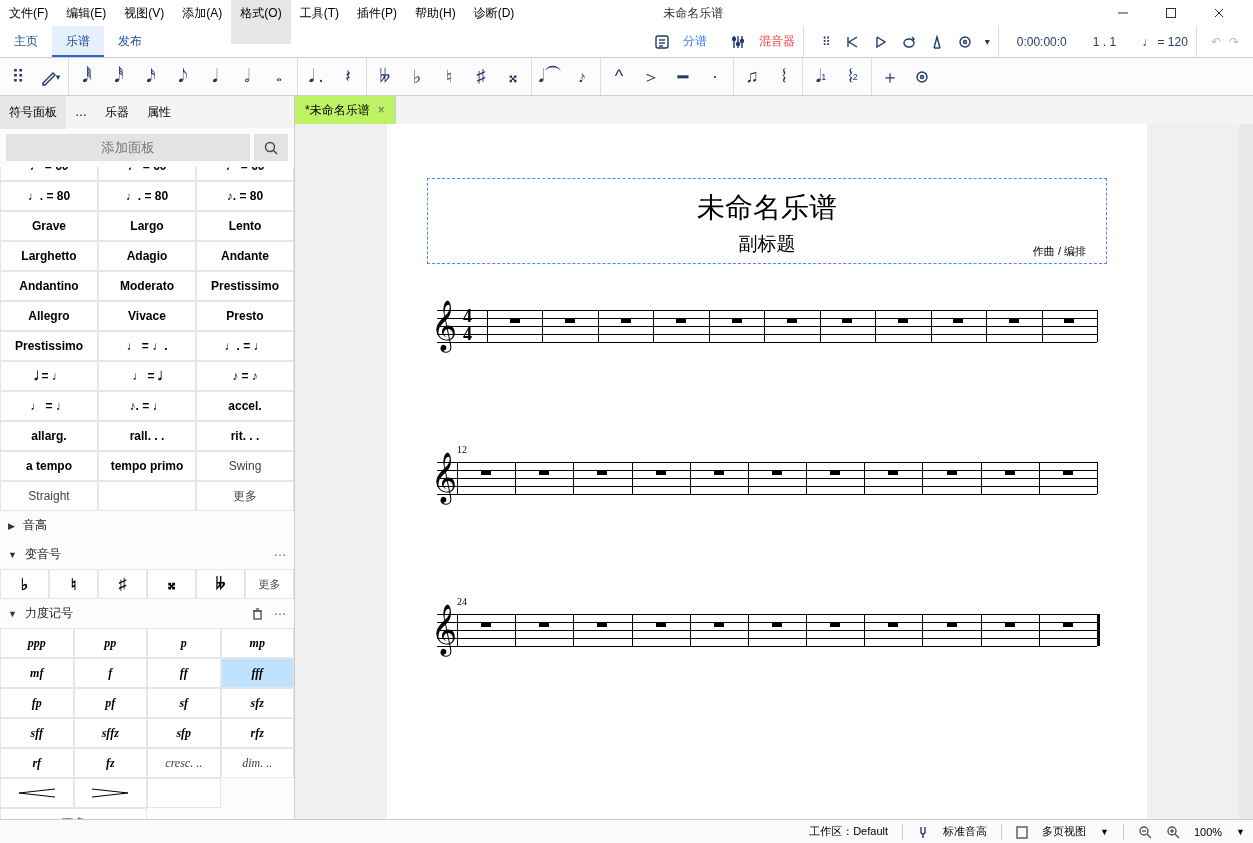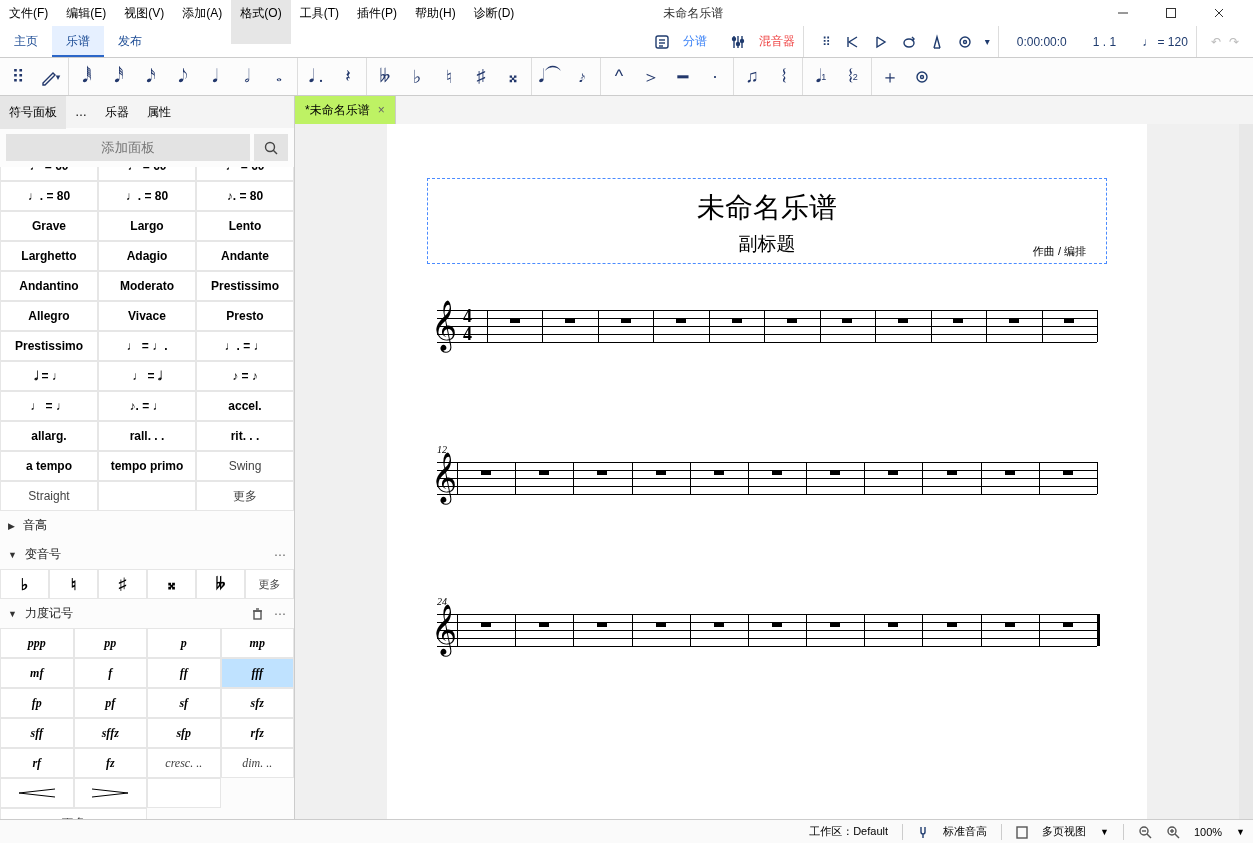--- a/index.html
+++ b/index.html
@@ -50,21 +50,21 @@
 .composer { position: absolute; right: 20px; bottom: 4px; font-size: 11px; }
 .staff { margin: 46px 30px 0 30px; position: relative; }
 .staff-lines { position: relative; height: 32px; }
 .staff-lines hr { position: absolute; left: 0; right: 0; border: 0; border-top: 1px solid #000; }
 .staff-lines hr:nth-child(1){top:0}.staff-lines hr:nth-child(2){top:8px}.staff-lines hr:nth-child(3){top:16px}.staff-lines hr:nth-child(4){top:24px}.staff-lines hr:nth-child(5){top:32px}
 .barline { position: absolute; top: 0; bottom: 0; width: 1px; background: #000; }
 .barline.end { width: 3px; }
 .clef { position: absolute; left: -6px; top: -10px; font-size: 44px; font-family: serif; }
 .timesig { position: absolute; left: 26px; top: -3px; font-family: Georgia, serif; font-weight: 700; font-size: 18px; line-height: 18px; text-align: center; }
 .rest { position: absolute; top: 8px; width: 10px; height: 5px; background: #000; }
-.measure-num { position: absolute; top: -18px; font-size: 10px; font-style: italic; font-family: Georgia, serif; }
+.measure-num { position: absolute; top: -18px; font-size: 10px; font-family: Georgia, serif; margin-left: 20px; }
 .scrollbar-v { width: 14px; background: #e8e8e8; }
 .status-bar { height: 24px; border-top: 1px solid #ccc; display: flex; align-items: center; font-size: 11px; background: #fafafa; padding: 0 8px; gap: 14px; justify-content: flex-end; }
 .sb-sep { border-left: 1px solid #ccc; height: 16px; }
 svg { display: block; }
 .undo-redo { color: #bbb; display: flex; gap: 8px; padding: 0 4px; }
 .note-char { font-family: "Segoe UI Symbol", serif; }
 </style>
 </head>
 <body>
 

